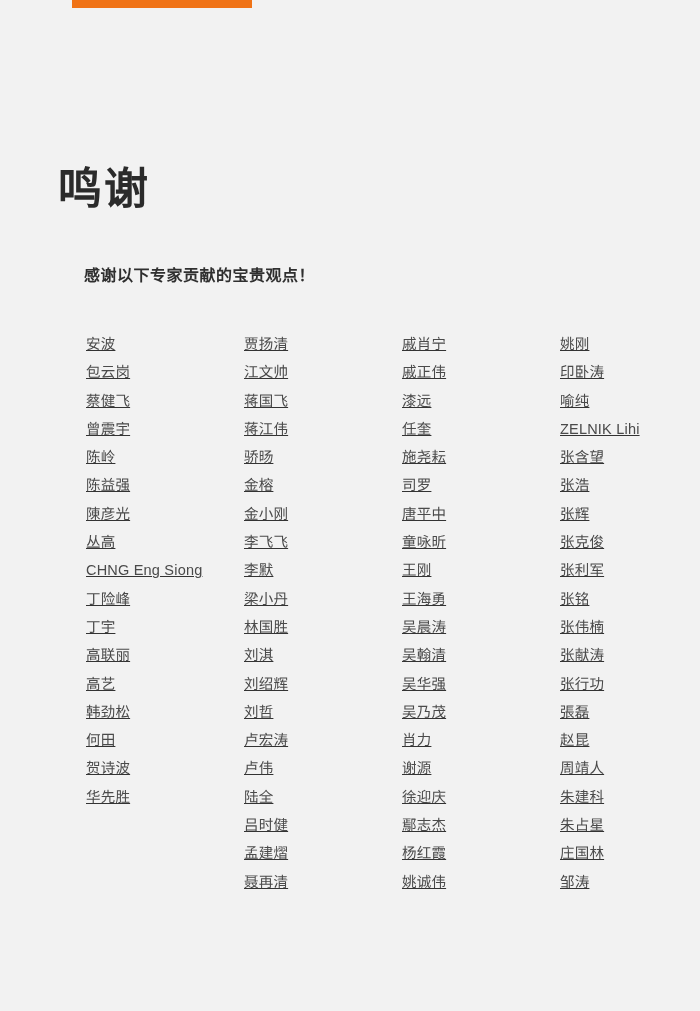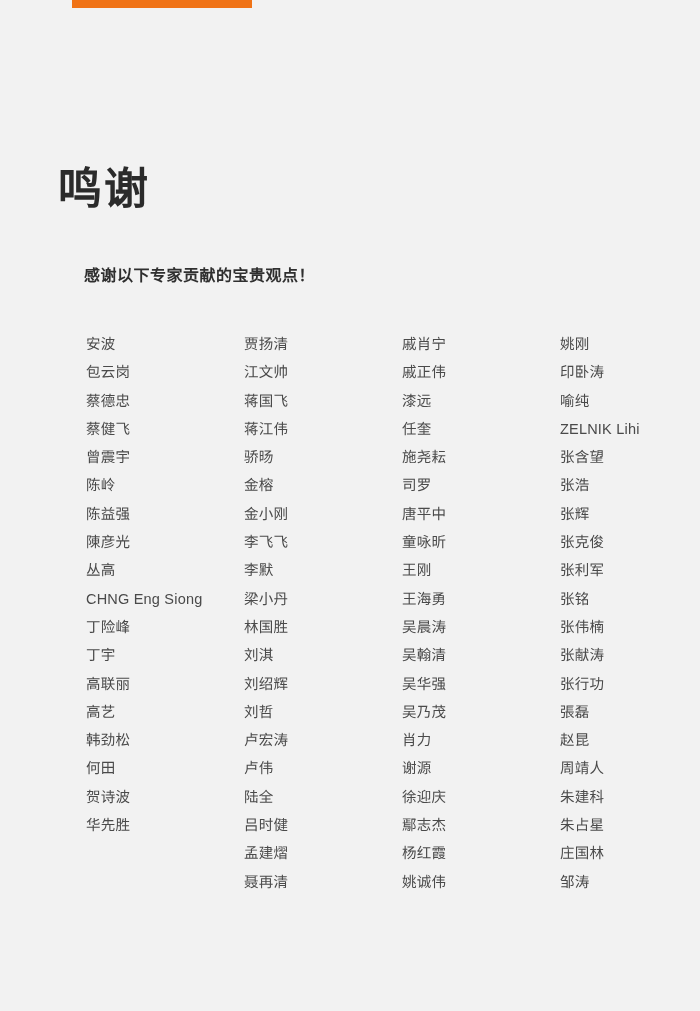--- a/index.html
+++ b/index.html
@@ -50,20 +50,21 @@
     letter-spacing: 0.5px;
   }
   .columns {
     position: absolute;
     top: 330px;
     left: 86px;
     width: 560px;
     display: flex;
     flex-direction: row;
     align-items: flex-start;
+    text-decoration: underline;
   }
   .column {
     width: 158px;
     flex: 0 0 158px;
     display: flex;
     flex-direction: column;
   }
   .name {
     font-size: 14.5px;
     line-height: 28.3px;
@@ -81,21 +82,20 @@
 
   <h1 class="title">鸣谢</h1>
 
   <div class="subtitle">感谢以下专家贡献的宝贵观点！</div>
 
   <div class="columns">
 
     <div class="column">
       <span class="name">安波</span>
       <span class="name">包云岗</span>
-      <span class="name">蔡德忠</span>
       <span class="name">蔡健飞</span>
       <span class="name">曾震宇</span>
       <span class="name">陈岭</span>
       <span class="name">陈益强</span>
       <span class="name">陳彦光</span>
       <span class="name">丛高</span>
       <span class="name">CHNG Eng Siong</span>
       <span class="name">丁险峰</span>
       <span class="name">丁宇</span>
       <span class="name">高联丽</span>

